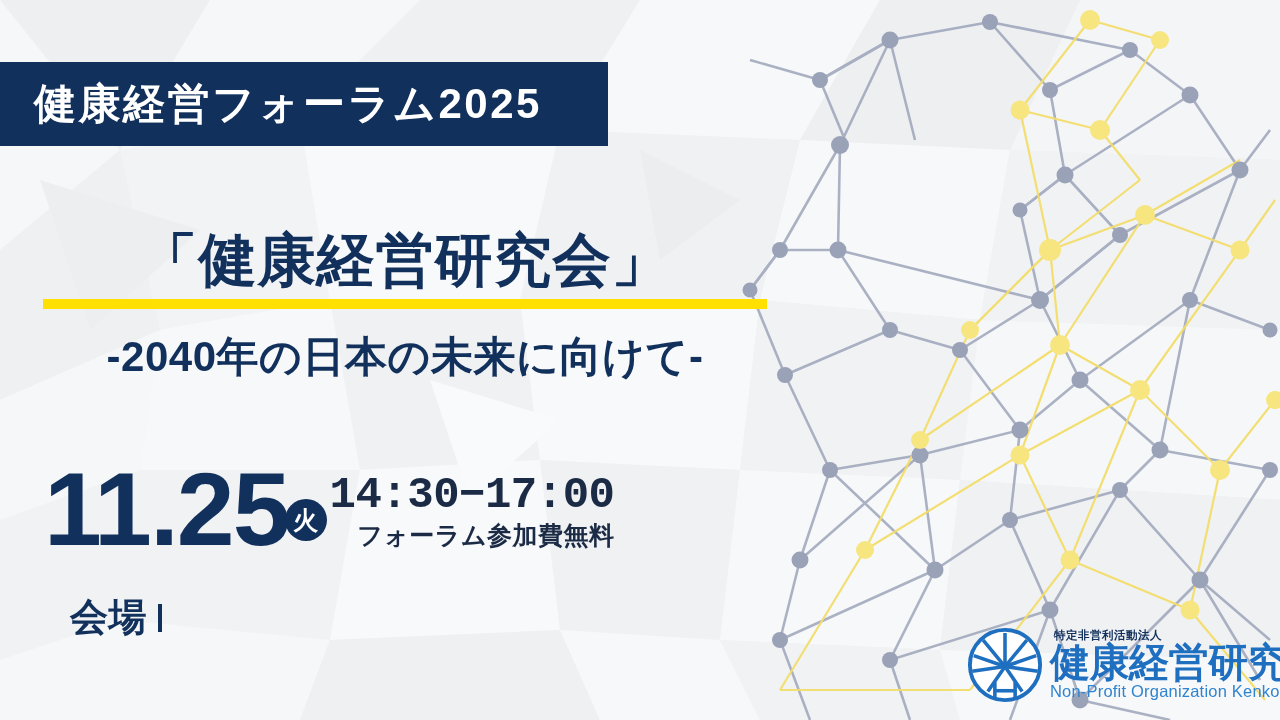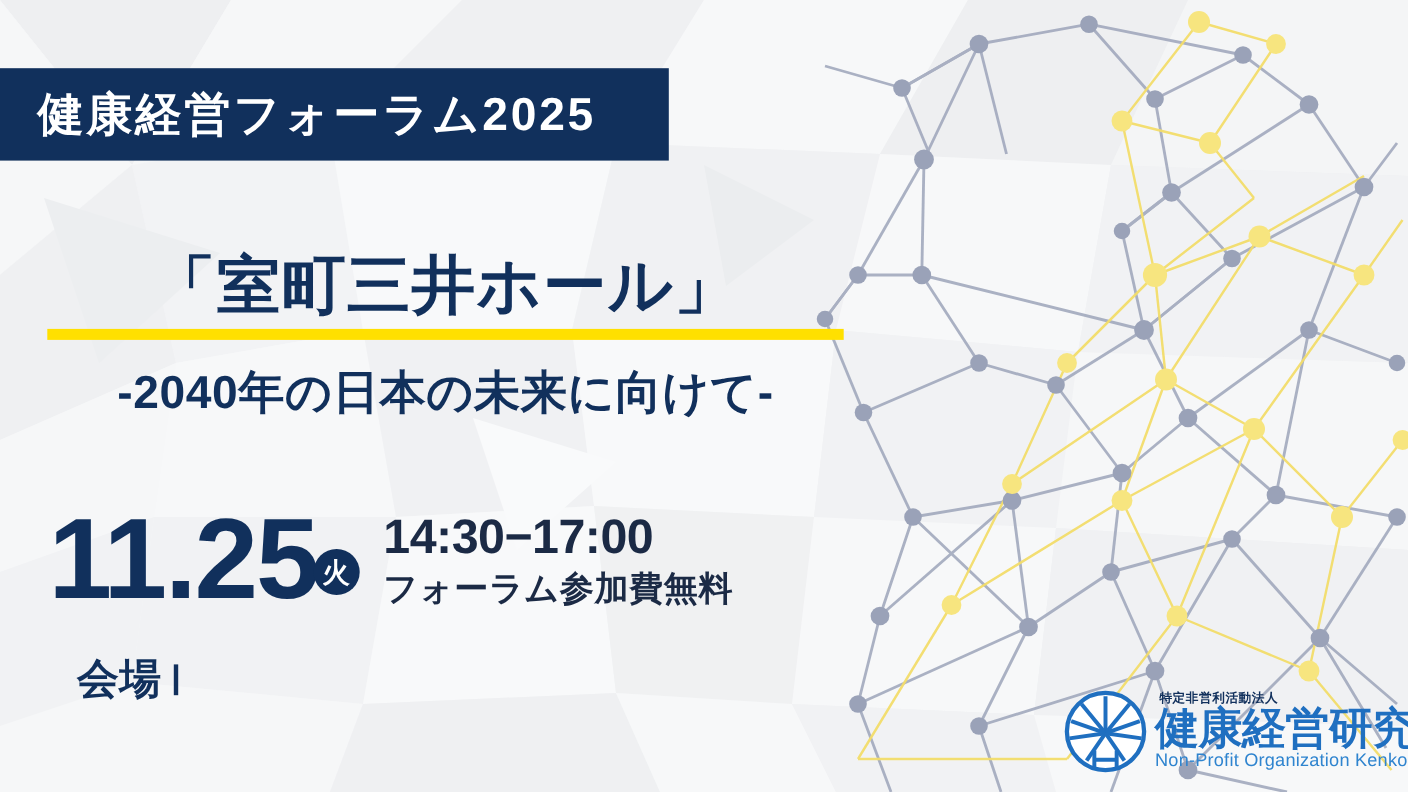--- a/index.html
+++ b/index.html
@@ -124,35 +124,36 @@
     font-size: 25px;
     font-weight: bold;
     display: flex;
     align-items: center;
     justify-content: center;
     margin-left: -4px;
     margin-bottom: 12px;
     flex: 0 0 auto;
   }
   .time-group {
-    margin-left: 22px;
+    margin-left: 3px;
     margin-bottom: 3px;
+    font-family: Liberation Mono, monospace;
   }
   .time-text {
     color: #1b2a45;
     font-size: 44px;
     font-weight: bold;
     line-height: 1;
     letter-spacing: -0.5px;
     white-space: nowrap;
   }
   .free-text {
     margin-top: 8px;
     color: #1b2a45;
-    font-size: 31px;
+    font-size: 25px;
     font-weight: bold;
     line-height: 1;
     letter-spacing: 0.5px;
     text-align: right;
     white-space: nowrap;
   }
 
   
   .venue-row {
     position: absolute;
@@ -428,21 +429,21 @@
         <circle cx="470" cy="610" r="9.5"></circle>
       </g>
     </svg>
   </div>
 
   <div class="banner">
     <span class="banner-text">健康経営フォーラム2025</span>
   </div>
 
   <div class="title-block">
-    <div class="main-title">「室町三井ホール」</div>
+    <div class="main-title">「健康経営研究会」</div>
     <div class="title-rule"></div>
     <div class="sub-title">-2040年の日本の未来に向けて-</div>
   </div>
 
   <div class="date-block">
     <span class="big-date">11.25</span>
     <span class="dow-badge">火</span>
     <div class="time-group">
       <div class="time-text">14:30−17:00</div>
       <div class="free-text">フォーラム参加費無料</div>

